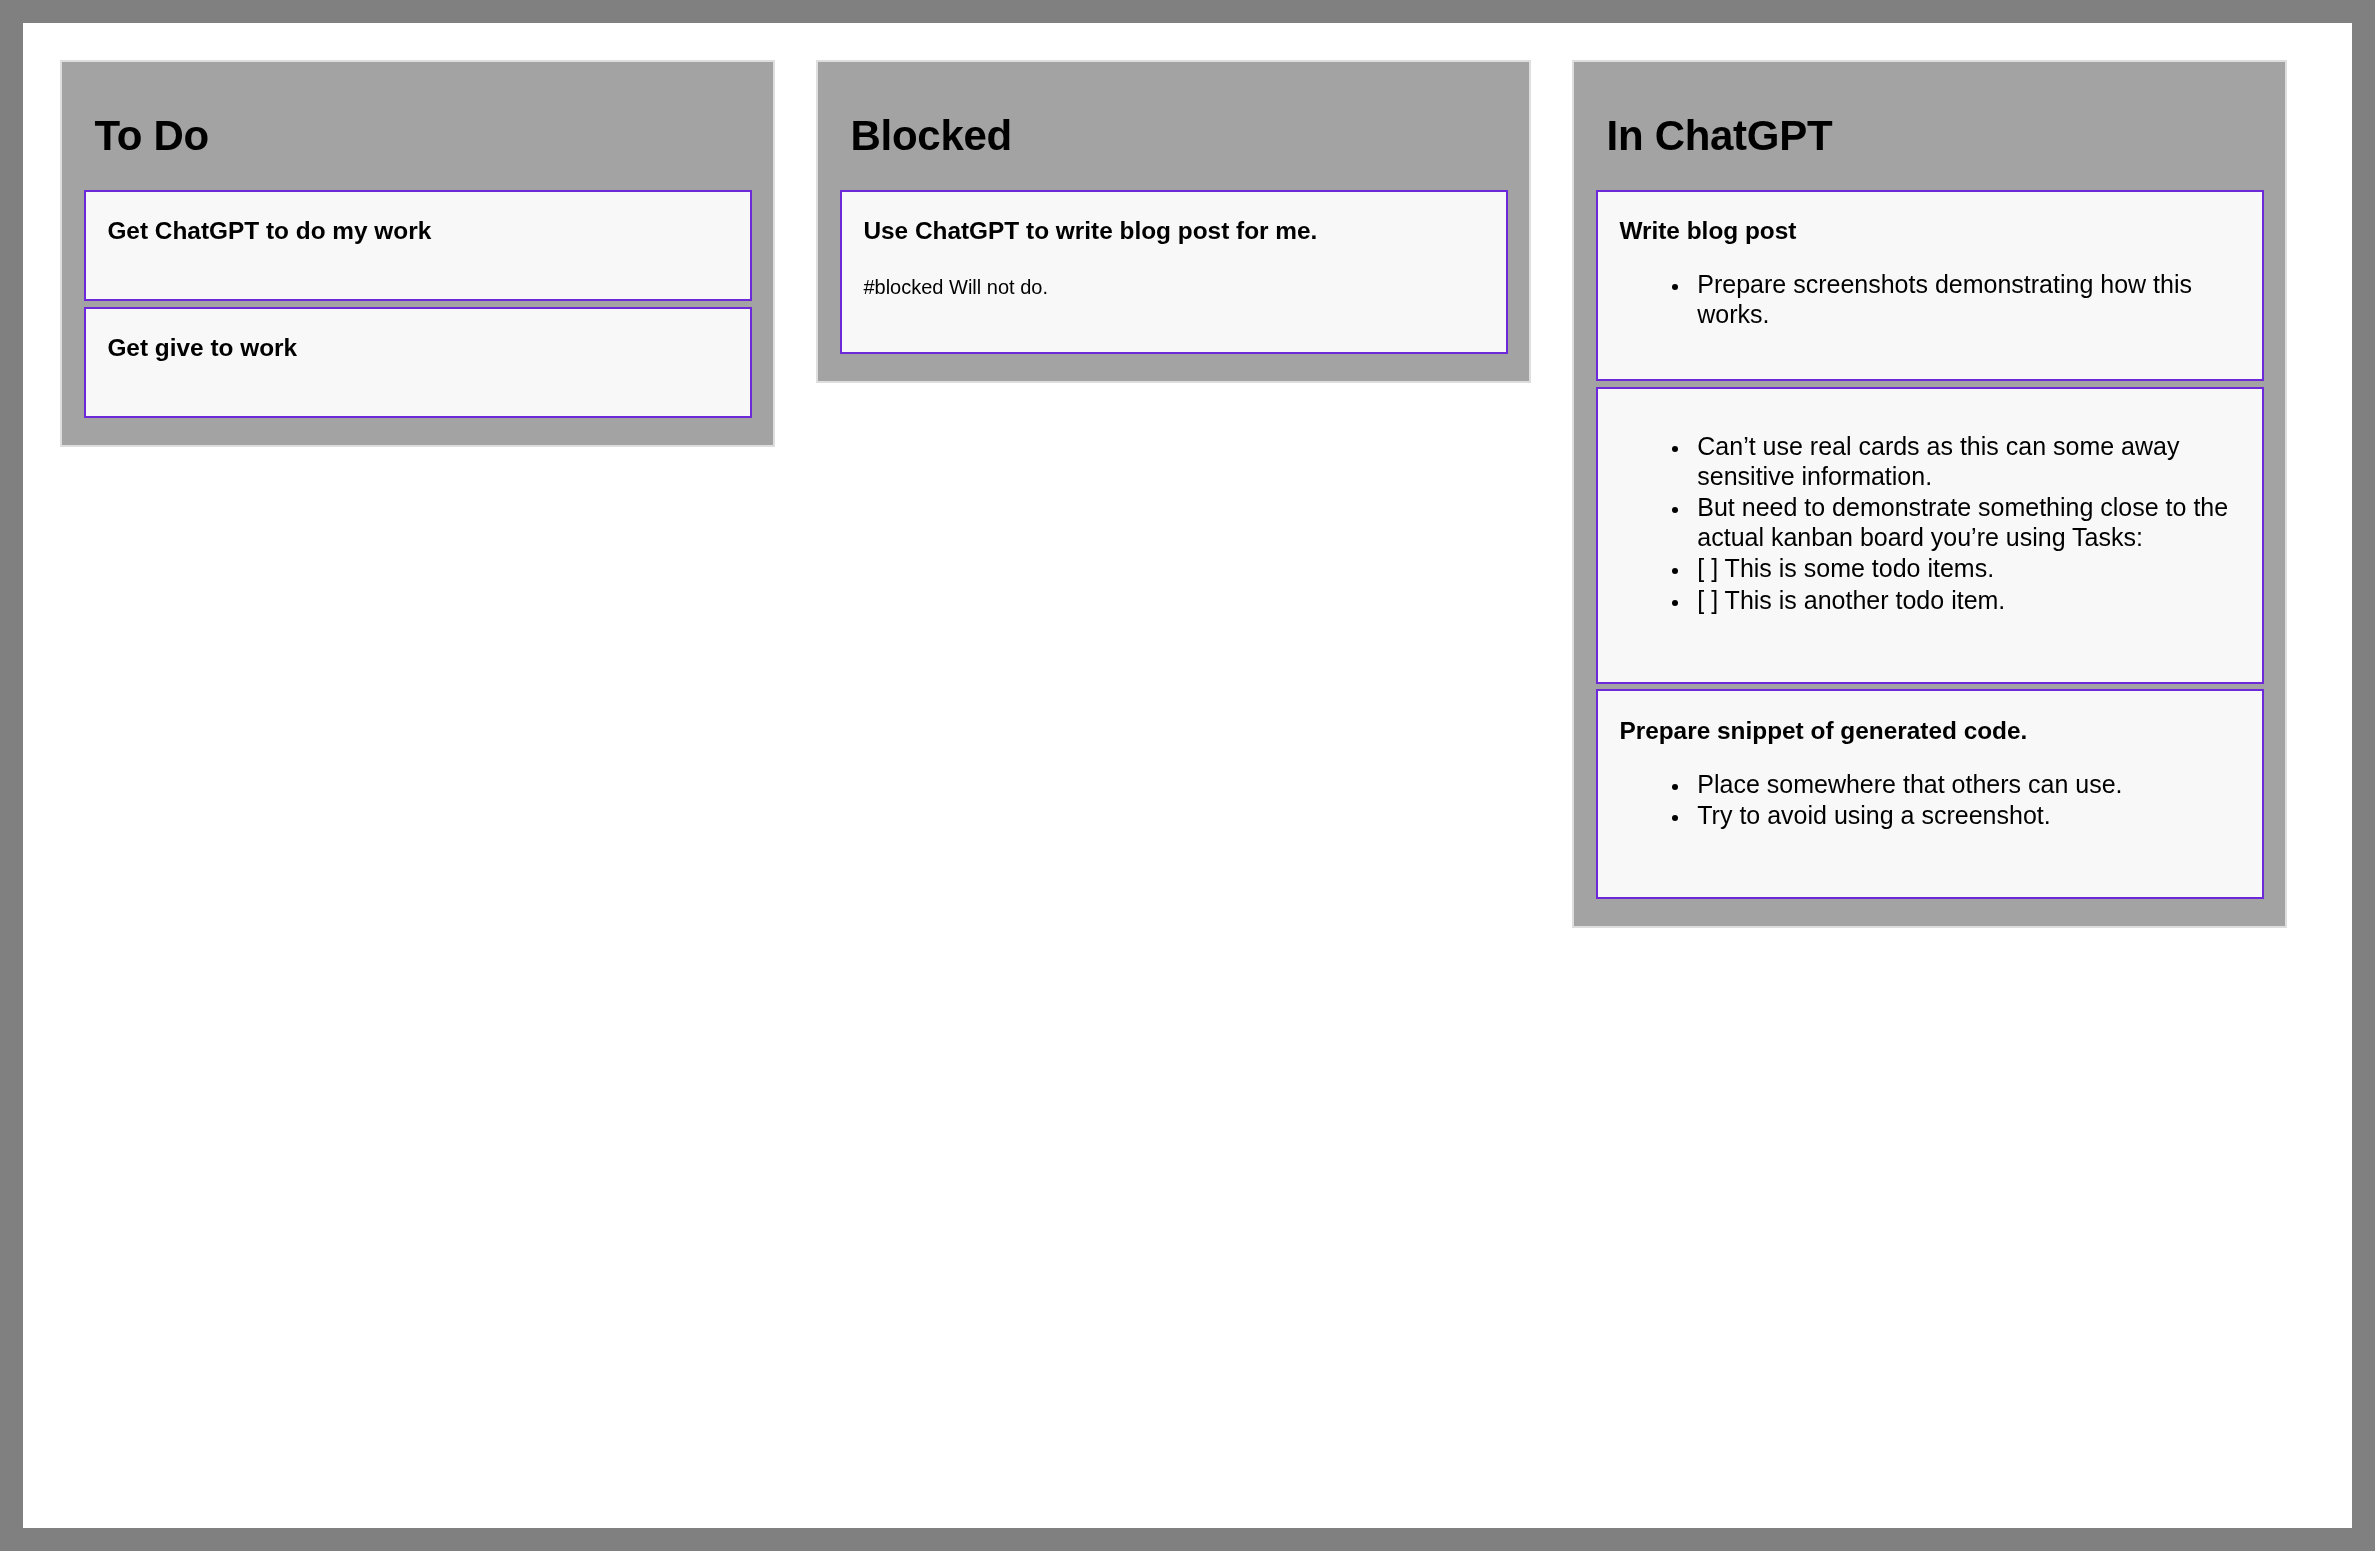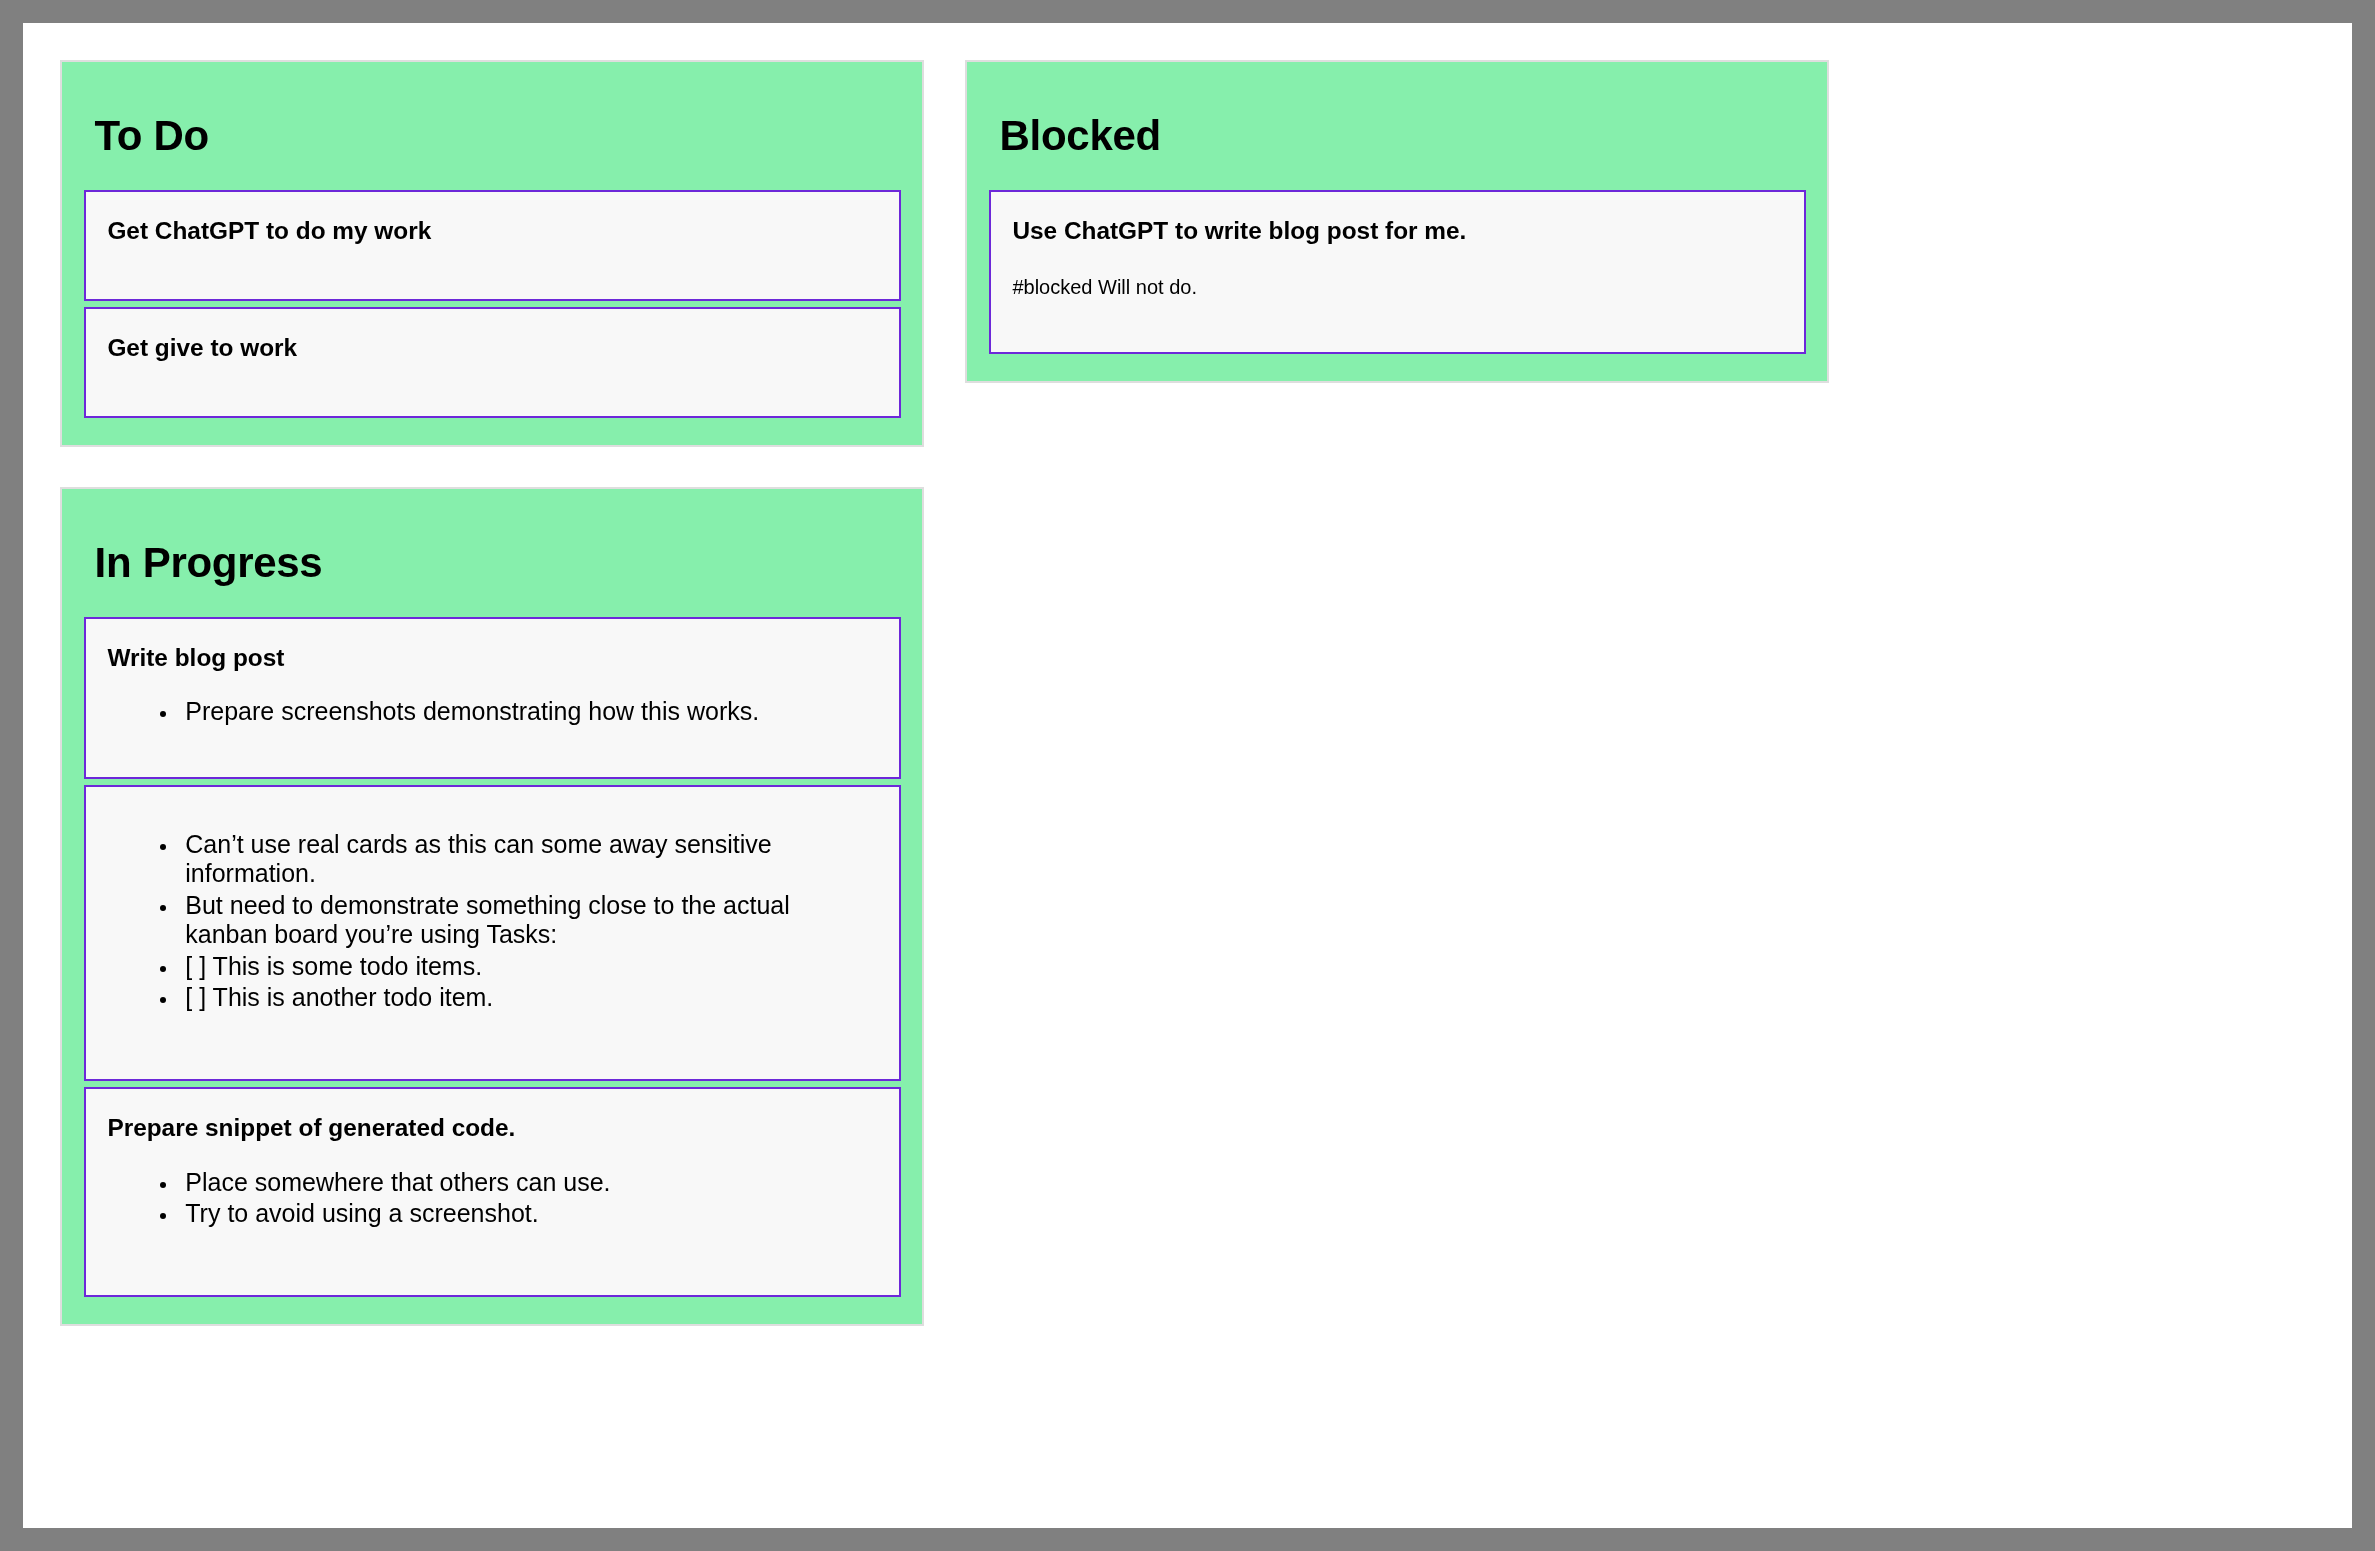--- a/index.html
+++ b/index.html
@@ -29,23 +29,23 @@
     left: 37px;
     top: 37px;
     width: 2263px;
     display: flex;
     flex-wrap: wrap;
     align-items: flex-start;
     gap: 40px 41px;
   }
 
   .column {
-    width: 864px;
+    width: 715px;
     box-sizing: border-box;
-    background: #86efac;
+    background: #a3a3a3;
     border: 2px solid #dedede;
     padding: 17.6px 21.5px 27px 21.5px;
   }
 
   .column-title {
     font-size: 42px;
     font-weight: bold;
     color: #000000;
     line-height: 1.18;
     margin: 31px 0 29px 10.7px;
@@ -126,21 +126,21 @@
       <div class="card-list">
         <div class="card">
           <div class="card-title">Use ChatGPT to write blog post for me.</div>
           <div class="card-text">#blocked Will not do.</div>
           <div class="card-spacer-md"></div>
         </div>
       </div>
     </div>
 
     <div class="column">
-      <div class="column-title">In Progress</div>
+      <div class="column-title">In ChatGPT</div>
       <div class="card-list">
 
         <div class="card">
           <div class="card-title">Write blog post</div>
           <ul class="card-bullets">
             <li>Prepare screenshots demonstrating how this works.</li>
           </ul>
           <div class="card-spacer-md"></div>
         </div>
 

